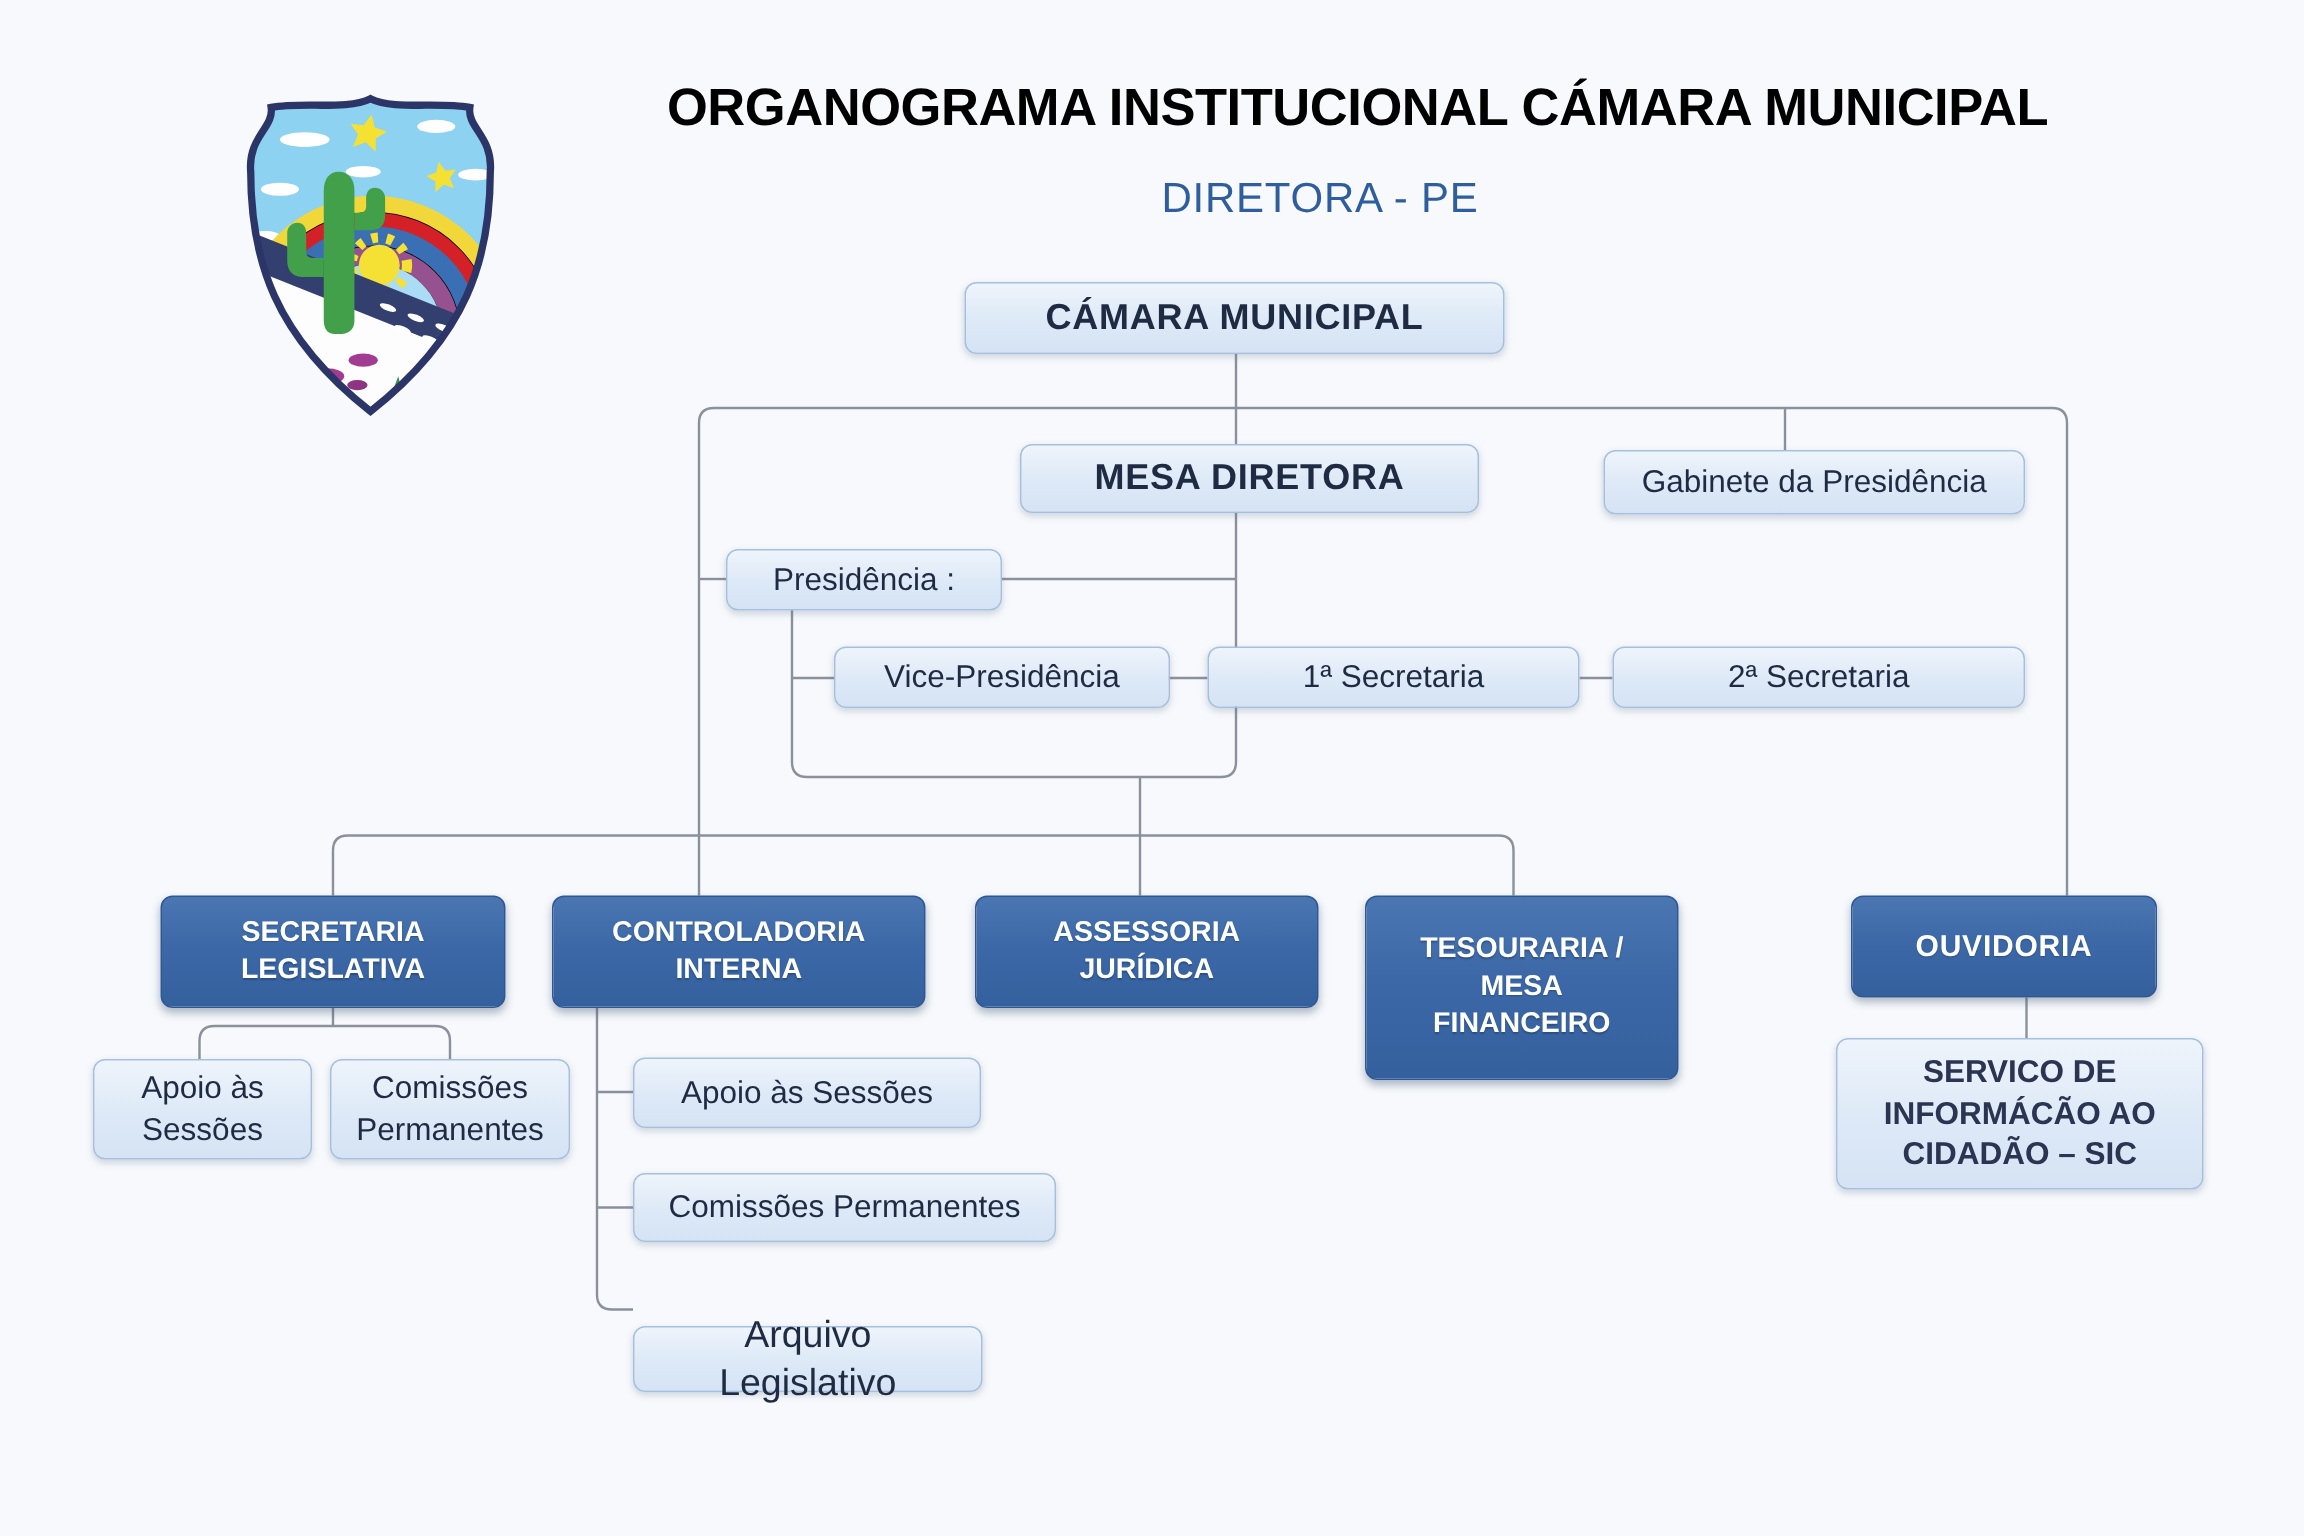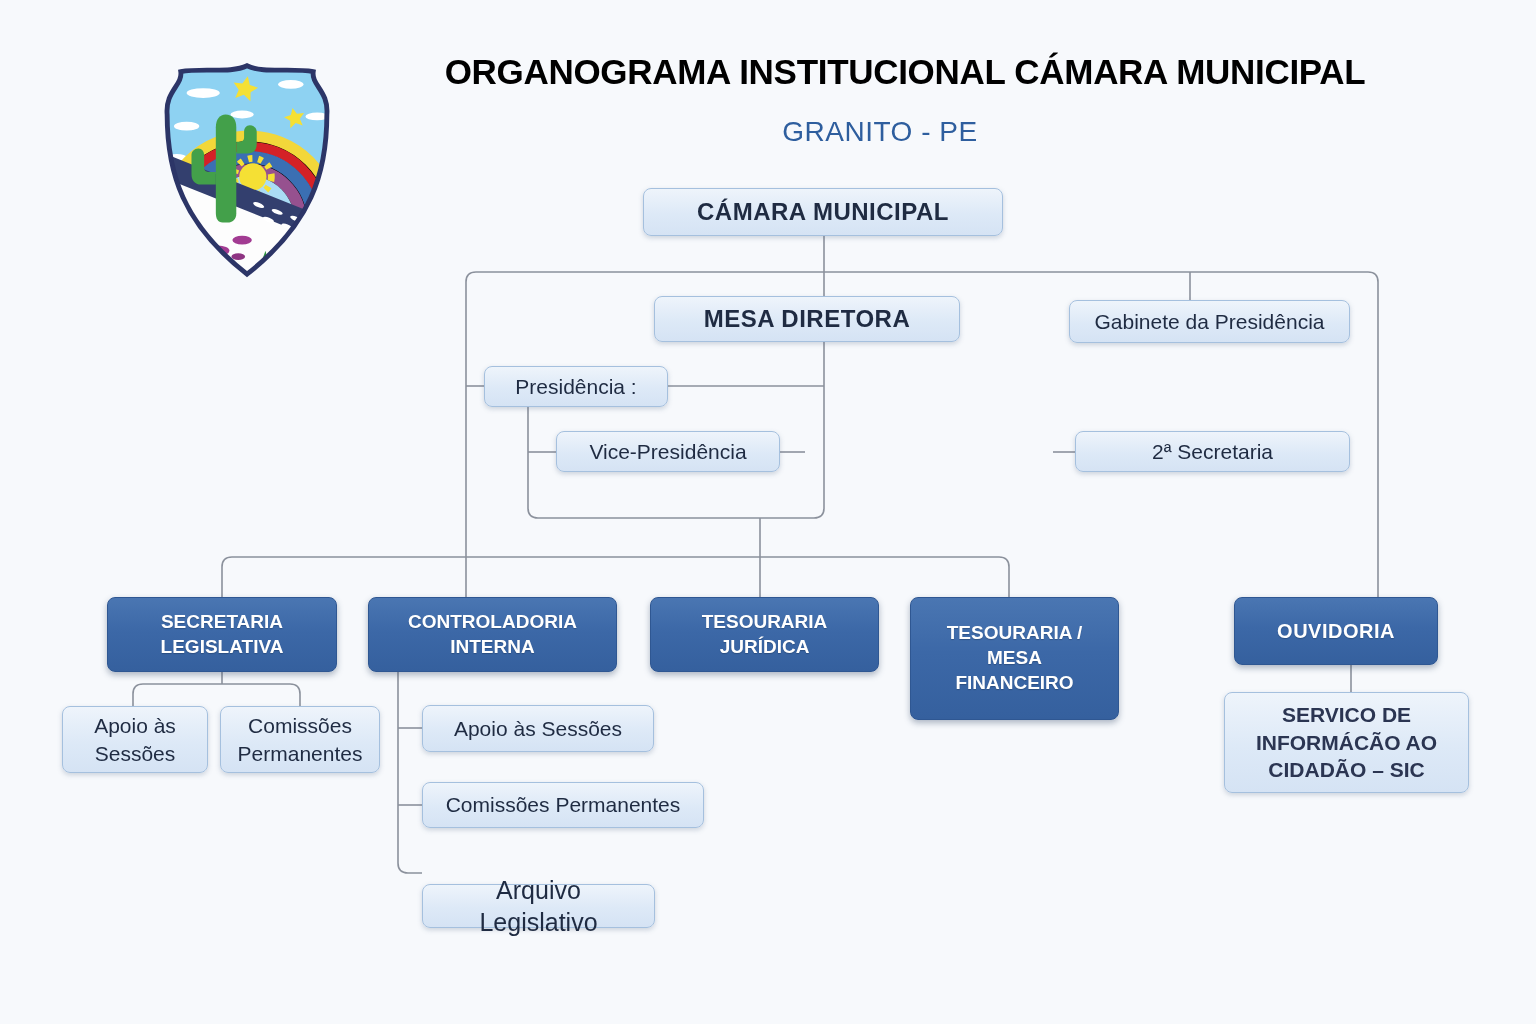--- a/index.html
+++ b/index.html
@@ -113,21 +113,21 @@
         <path d="M26,172 l3,-8 2,8 3,-6 2,6 2,-4 2,4 Z"></path>
         <path d="M116,206 l3,-8 2,8 3,-6 2,6 2,-4 2,4 Z"></path>
         <path d="M146,188 l3,-7 2,7 3,-5 2,5 Z"></path>
         <path d="M76,218 l3,-7 2,7 3,-5 2,5 Z" fill="#8e3482"></path>
       </g>
     </g>
     <path d="M100,8 C116,16 146,10 168,14 C166,28 184,34 182,58 C182,118 166,170 100,222 C34,170 18,118 18,58 C16,34 34,28 32,14 C54,10 84,16 100,8 Z" fill="none" stroke="#2c3567" stroke-width="5"></path>
   </svg>
 
   <div class="page-title">ORGANOGRAMA INSTITUCIONAL CÁMARA MUNICIPAL</div>
-  <div class="page-subtitle">GRANITO - PE</div>
+  <div class="page-subtitle">DIRETORA - PE</div>
 
   <svg class="connectors" viewBox="0 0 1536 1024" aria-hidden="true">
     <path d="M824,236 L824,296"></path>
     <path d="M466,597 L466,282 Q466,272 476,272 L1368,272 Q1378,272 1378,282 L1378,597"></path>
     <path d="M1190,272 L1190,300"></path>
     <path d="M466,386 L484,386"></path>
     <path d="M668,386 L824,386"></path>
     <path d="M824,342 L824,508"></path>
     <path d="M528,406 L528,508 Q528,518 538,518 L814,518 Q824,518 824,508"></path>
     <path d="M528,452 L556,452"></path>
@@ -138,36 +138,37 @@
     <path d="M222,672 L222,684"></path>
     <path d="M133,706 L133,694 Q133,684 143,684 L290,684 Q300,684 300,694 L300,706"></path>
     <path d="M398,672 L398,863 Q398,873 408,873 L422,873"></path>
     <path d="M398,728 L422,728"></path>
     <path d="M398,805 L422,805"></path>
     <path d="M1351,665 L1351,692"></path>
   </svg>
 
   <div class="node box-light bold pad" style="left:643px;top:188px;width:360px;height:48px;font-size:24px;letter-spacing:0.5px;">CÁMARA MUNICIPAL</div>
 
-  <div class="node box-light bold pad" style="left:654px;top:296px;width:306px;height:46px;font-size:24px;letter-spacing:0.5px;">MESA DIRETORA</div>
+  <div class="node box-light bold pad" style="left:680px;top:296px;width:306px;height:46px;font-size:24px;letter-spacing:0.5px;">MESA DIRETORA</div>
 
   <div class="node box-light pad" style="left:1069px;top:300px;width:281px;height:43px;font-size:21px;">Gabinete da Presidência</div>
 
   <div class="node box-light pad" style="left:484px;top:366px;width:184px;height:41px;font-size:21px;">Presidência :</div>
 
   <div class="node box-light pad" style="left:556px;top:431px;width:224px;height:41px;font-size:21px;text-align:right;">Vice-Presidência</div>
 
+  <div class="node box-light pad" style="left:805px;top:431px;width:248px;height:41px;font-size:21px;">1ª Secretaria</div>
 
   <div class="node box-light pad" style="left:1075px;top:431px;width:275px;height:41px;font-size:21px;">2ª Secretaria</div>
 
   <div class="node box-dark" style="left:107px;top:597px;width:230px;height:75px;font-size:19px;padding:4px 28px;">SECRETARIA LEGISLATIVA</div>
 
   <div class="node box-dark" style="left:368px;top:597px;width:249px;height:75px;font-size:19px;padding:4px 24px;">CONTROLADORIA INTERNA</div>
 
-  <div class="node box-dark" style="left:650px;top:597px;width:229px;height:75px;font-size:19px;padding:4px 30px;">TESOURARIA JURÍDICA</div>
+  <div class="node box-dark" style="left:650px;top:597px;width:229px;height:75px;font-size:19px;padding:4px 30px;">ASSESSORIA JURÍDICA</div>
 
   <div class="node box-dark" style="left:910px;top:597px;width:209px;height:123px;font-size:19px;padding:4px 26px;">TESOURARIA / MESA FINANCEIRO</div>
 
   <div class="node box-dark" style="left:1234px;top:597px;width:204px;height:68px;font-size:20px;letter-spacing:0.5px;padding:4px 20px;">OUVIDORIA</div>
 
   <div class="node box-light" style="left:62px;top:706px;width:146px;height:67px;font-size:21px;padding:4px 12px;">Apoio às Sessões</div>
 
   <div class="node box-light" style="left:220px;top:706px;width:160px;height:67px;font-size:21px;padding:4px 6px;">Comissões Permanentes</div>
 
   <div class="node box-light pad" style="left:422px;top:705px;width:232px;height:47px;font-size:21px;">Apoio às Sessões</div>

